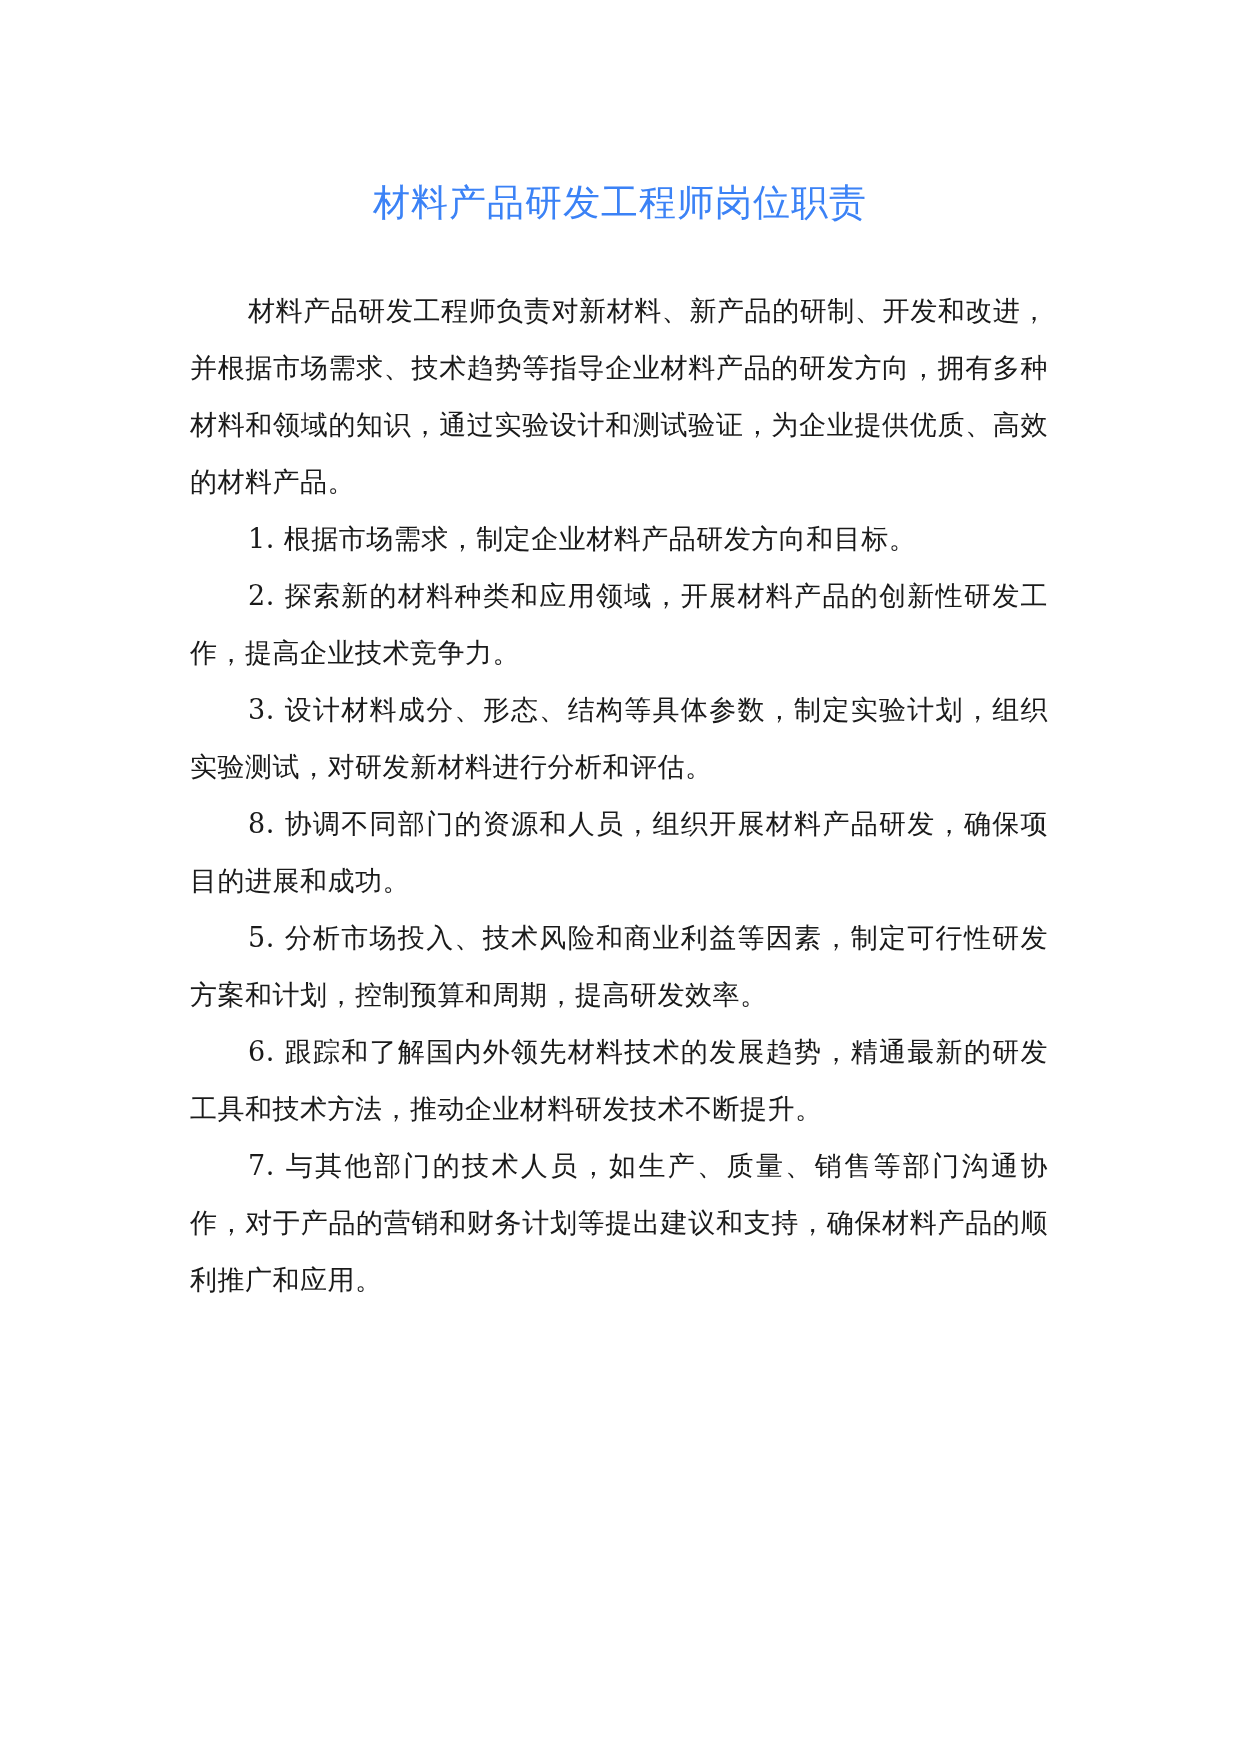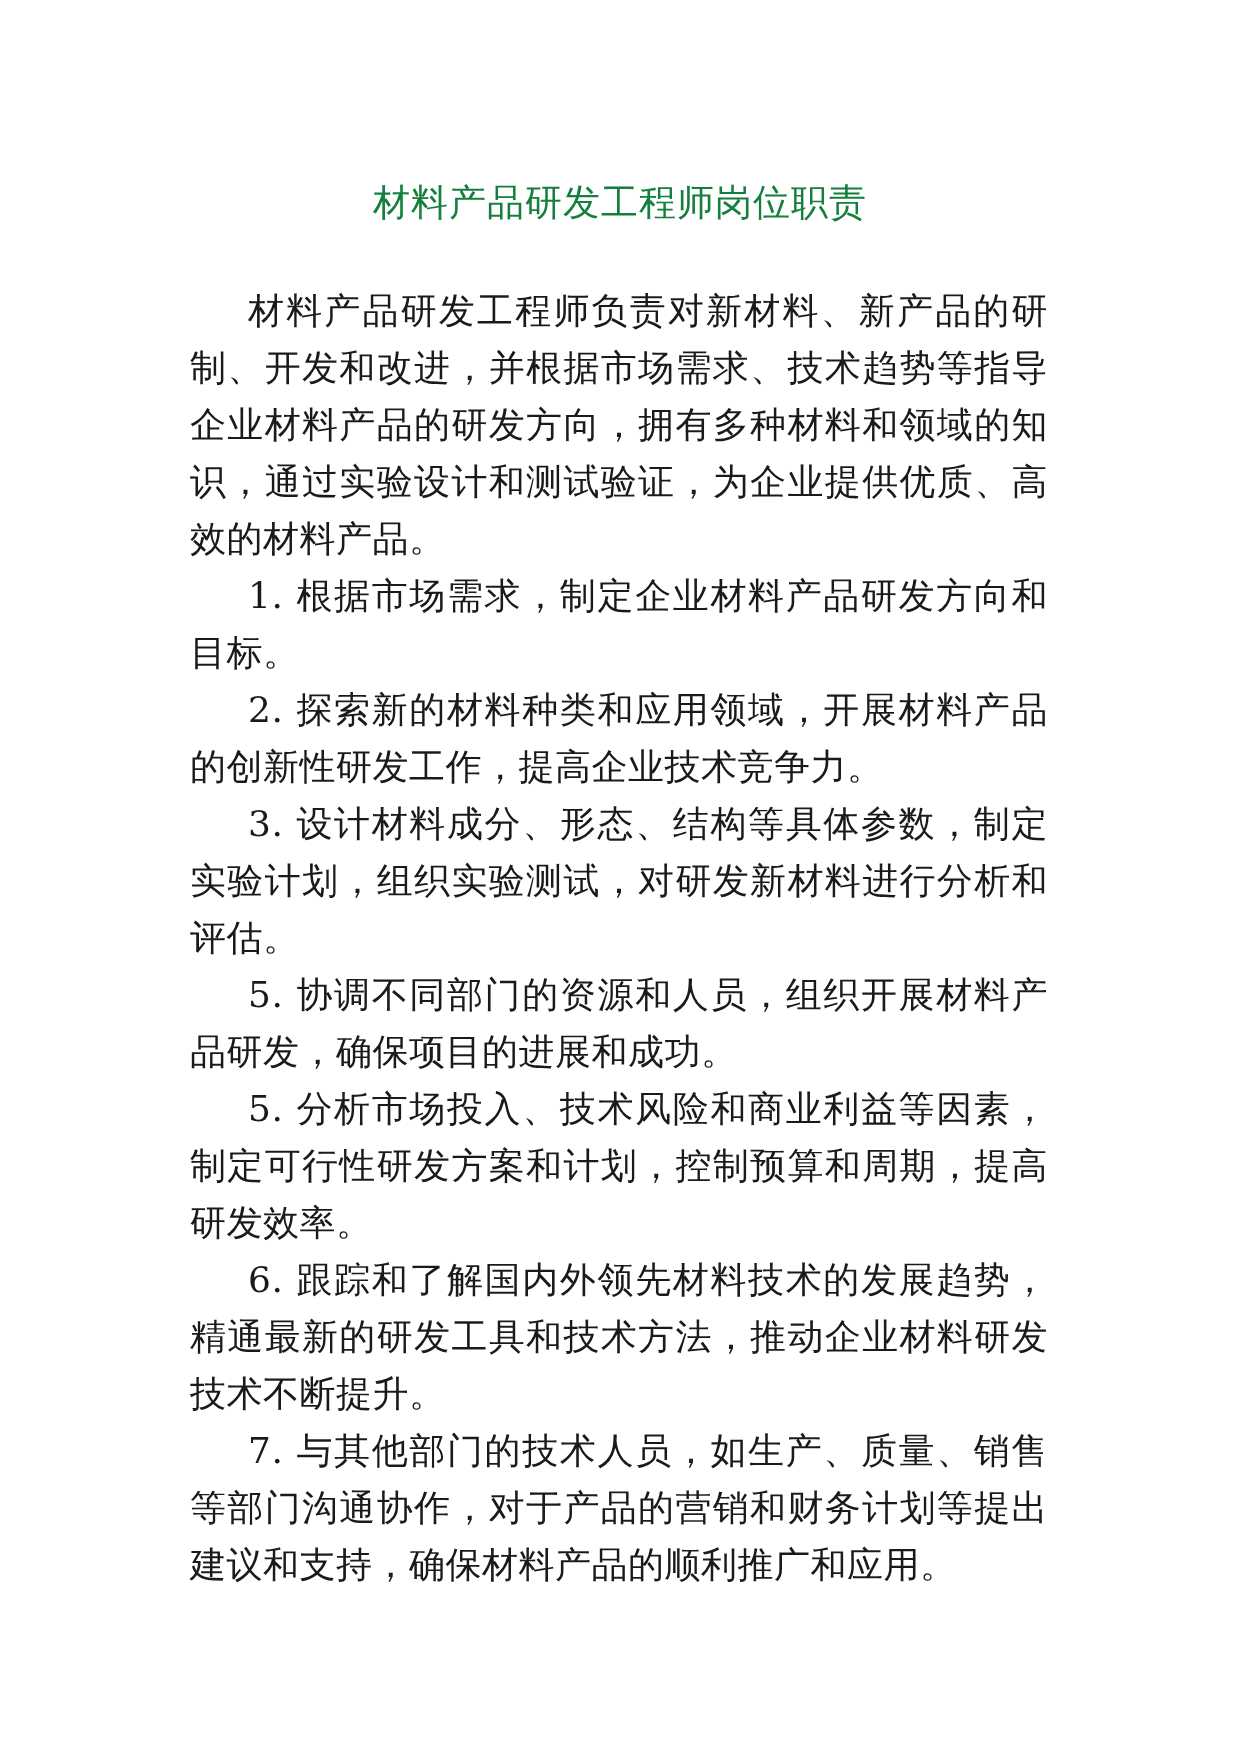--- a/index.html
+++ b/index.html
@@ -24,49 +24,49 @@
       background: #ffffff;
     }
     .title {
       position: absolute;
       top: 178px;
       left: 0;
       width: 1240px;
       text-align: center;
       font-size: 37px;
       line-height: 50px;
-      color: #15803d;
+      color: #3b82f6;
       letter-spacing: 1px;
       font-weight: normal;
       margin: 0;
     }
     .body-text {
       position: absolute;
       left: 190px;
       top: 282px;
       width: 858px;
     }
     .para {
       margin: 0;
-      font-size: 36px;
+      font-size: 27px;
       line-height: 57px;
       text-indent: 58px;
       text-align: justify;
       letter-spacing: 0.5px;
     }
   </style>
 </head>
 <body>
 
 <div class="page">
   <h1 class="title">材料产品研发工程师岗位职责</h1>
 
   <div class="body-text">
     <p class="para">材料产品研发工程师负责对新材料、新产品的研制、开发和改进，并根据市场需求、技术趋势等指导企业材料产品的研发方向，拥有多种材料和领域的知识，通过实验设计和测试验证，为企业提供优质、高效的材料产品。</p>
     <p class="para">1. 根据市场需求，制定企业材料产品研发方向和目标。</p>
     <p class="para">2. 探索新的材料种类和应用领域，开展材料产品的创新性研发工作，提高企业技术竞争力。</p>
     <p class="para">3. 设计材料成分、形态、结构等具体参数，制定实验计划，组织实验测试，对研发新材料进行分析和评估。</p>
-    <p class="para">5. 协调不同部门的资源和人员，组织开展材料产品研发，确保项目的进展和成功。</p>
+    <p class="para">8. 协调不同部门的资源和人员，组织开展材料产品研发，确保项目的进展和成功。</p>
     <p class="para">5. 分析市场投入、技术风险和商业利益等因素，制定可行性研发方案和计划，控制预算和周期，提高研发效率。</p>
     <p class="para">6. 跟踪和了解国内外领先材料技术的发展趋势，精通最新的研发工具和技术方法，推动企业材料研发技术不断提升。</p>
     <p class="para">7. 与其他部门的技术人员，如生产、质量、销售等部门沟通协作，对于产品的营销和财务计划等提出建议和支持，确保材料产品的顺利推广和应用。</p>
   </div>
 </div>
 
 </body></html>

